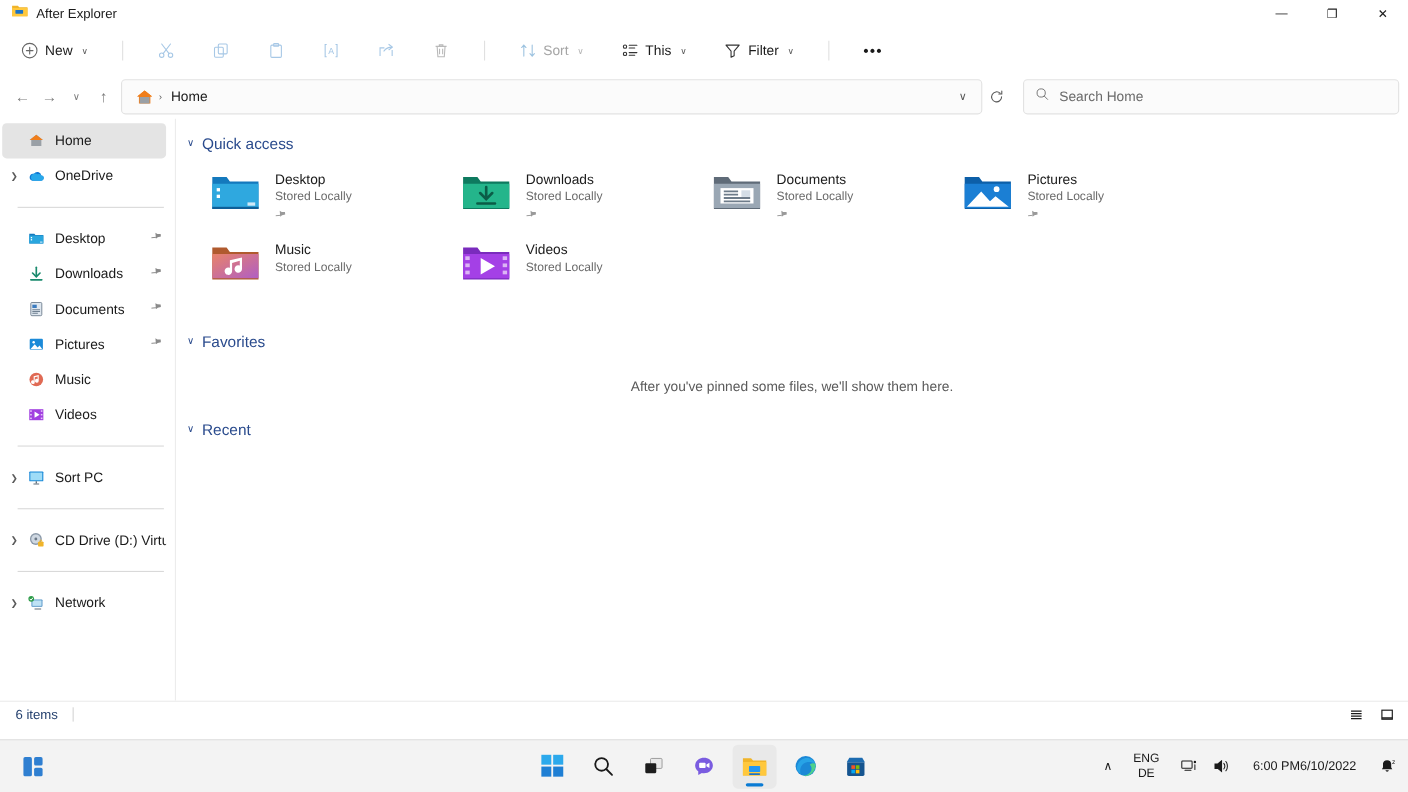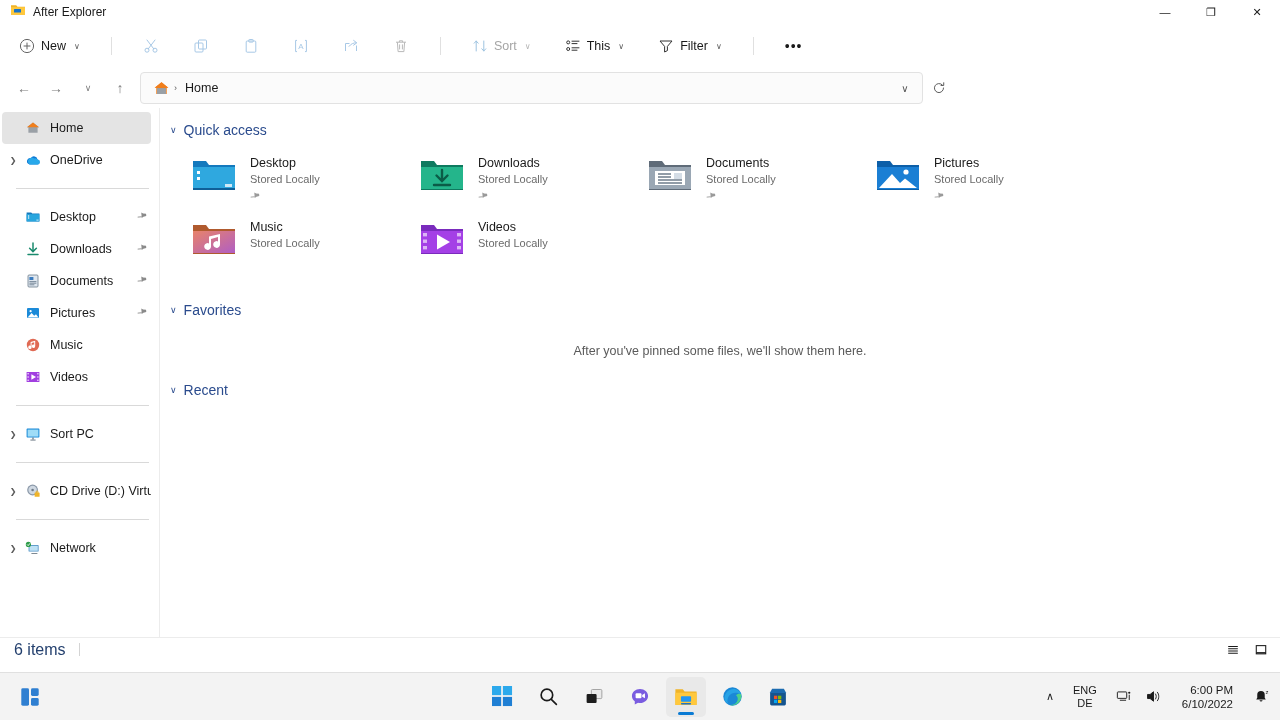--- a/index.html
+++ b/index.html
@@ -116,21 +116,21 @@
   .tile-pin { margin-top: 1px; }
 
   .empty-msg { font-size: 12.5px; color: #5a5a5a; text-align: center; padding: 22px 0 14px 0; }
 
   
   .statusbar {
     height: 24px; display: flex; align-items: center;
     border-top: 1px solid #ececec; background: #ffffff;
     padding: 0 8px 0 14px; position: relative;
   }
-  .status-text { font-size: 16px; color: #24406e; }
+  .status-text { font-size: 12px; color: #24406e; }
   .status-sep { width: 1px; height: 13px; background: #d4d4d4; margin-left: 13px; }
   .status-right { margin-left: auto; display: flex; align-items: center; gap: 6px; }
   .view-btn {
     width: 22px; height: 20px; display: flex; align-items: center; justify-content: center;
     border-radius: 3px;
   }
 
   
   .taskbar {
     position: absolute; left: 0; bottom: 0; width: 1280px; height: 48px;
@@ -161,21 +161,21 @@
   }
   .tray-item {
     height: 40px; display: flex; align-items: center; justify-content: center;
     padding: 0 6px; border-radius: 5px;
   }
   .tray-lang {
     display: flex; flex-direction: column; align-items: center; justify-content: center;
     line-height: 13px; font-size: 11px; color: #1a1a1a; padding: 0 7px;
   }
   .tray-clock {
-    display: flex; flex-direction: column; align-items: flex-end; justify-content: center;
+    display: flex; flex-direction: row; align-items: flex-end; justify-content: center;
     line-height: 14px; font-size: 11.5px; color: #1a1a1a; padding: 0 8px;
   }
 </style>
 </head>
 <body>
 
 <div class="titlebar">
   <div class="title-left">
     <span>
       <svg width="16" height="16" viewBox="0 0 16 16">
@@ -324,20 +324,29 @@
     </span>
   </div>
 
   <div class="nav-btn">
     <svg width="14" height="14" viewBox="0 0 16 16" fill="none" stroke="#555" stroke-width="1.1" stroke-linecap="round">
       <path d="M13.2 8a5.2 5.2 0 1 1-1.6-3.7"></path>
         <path d="M13.4 2v3.1h-3.1"></path>
     </svg>
   </div>
 
+  <div class="searchbox">
+    <span>
+      <svg width="13" height="13" viewBox="0 0 16 16" fill="none" stroke="#777" stroke-width="1.1">
+          <circle cx="6.8" cy="6.8" r="4.6"></circle>
+          <path d="M10.3 10.3 14 14" stroke-linecap="round"></path>
+        </svg>
+    </span>
+    <span class="search-ph">Search Home</span>
+  </div>
 </div>
 
 <div class="main">
 
   <div class="sidebar">
 
     <div class="nav-row selected">
       <span class="expander"></span>
       <span class="nav-icon">
         <svg width="16" height="16" viewBox="0 0 16 16">

